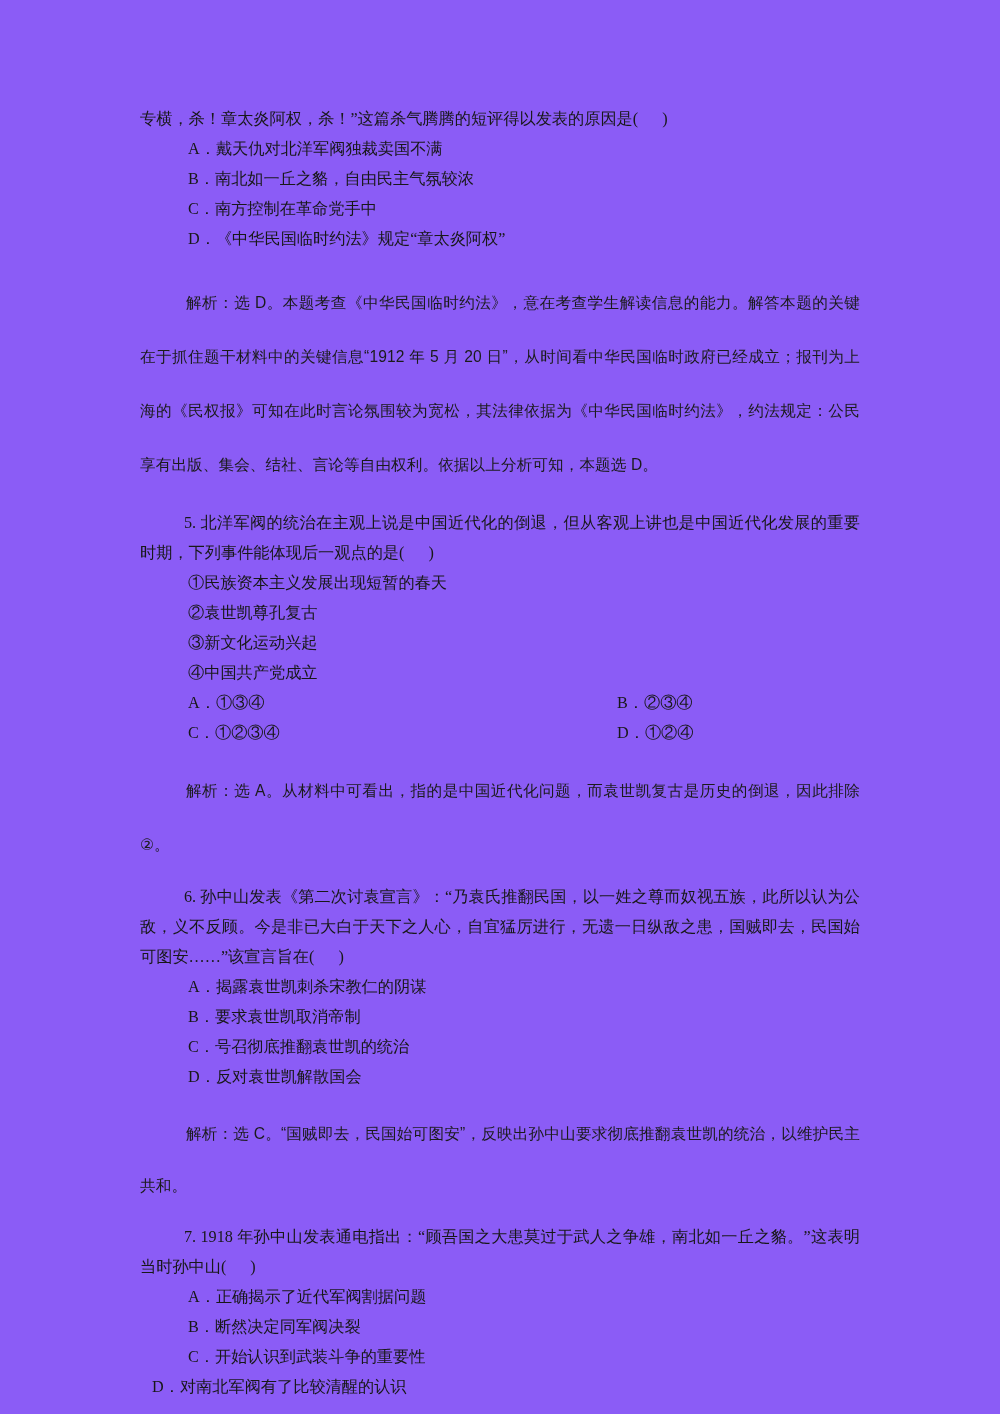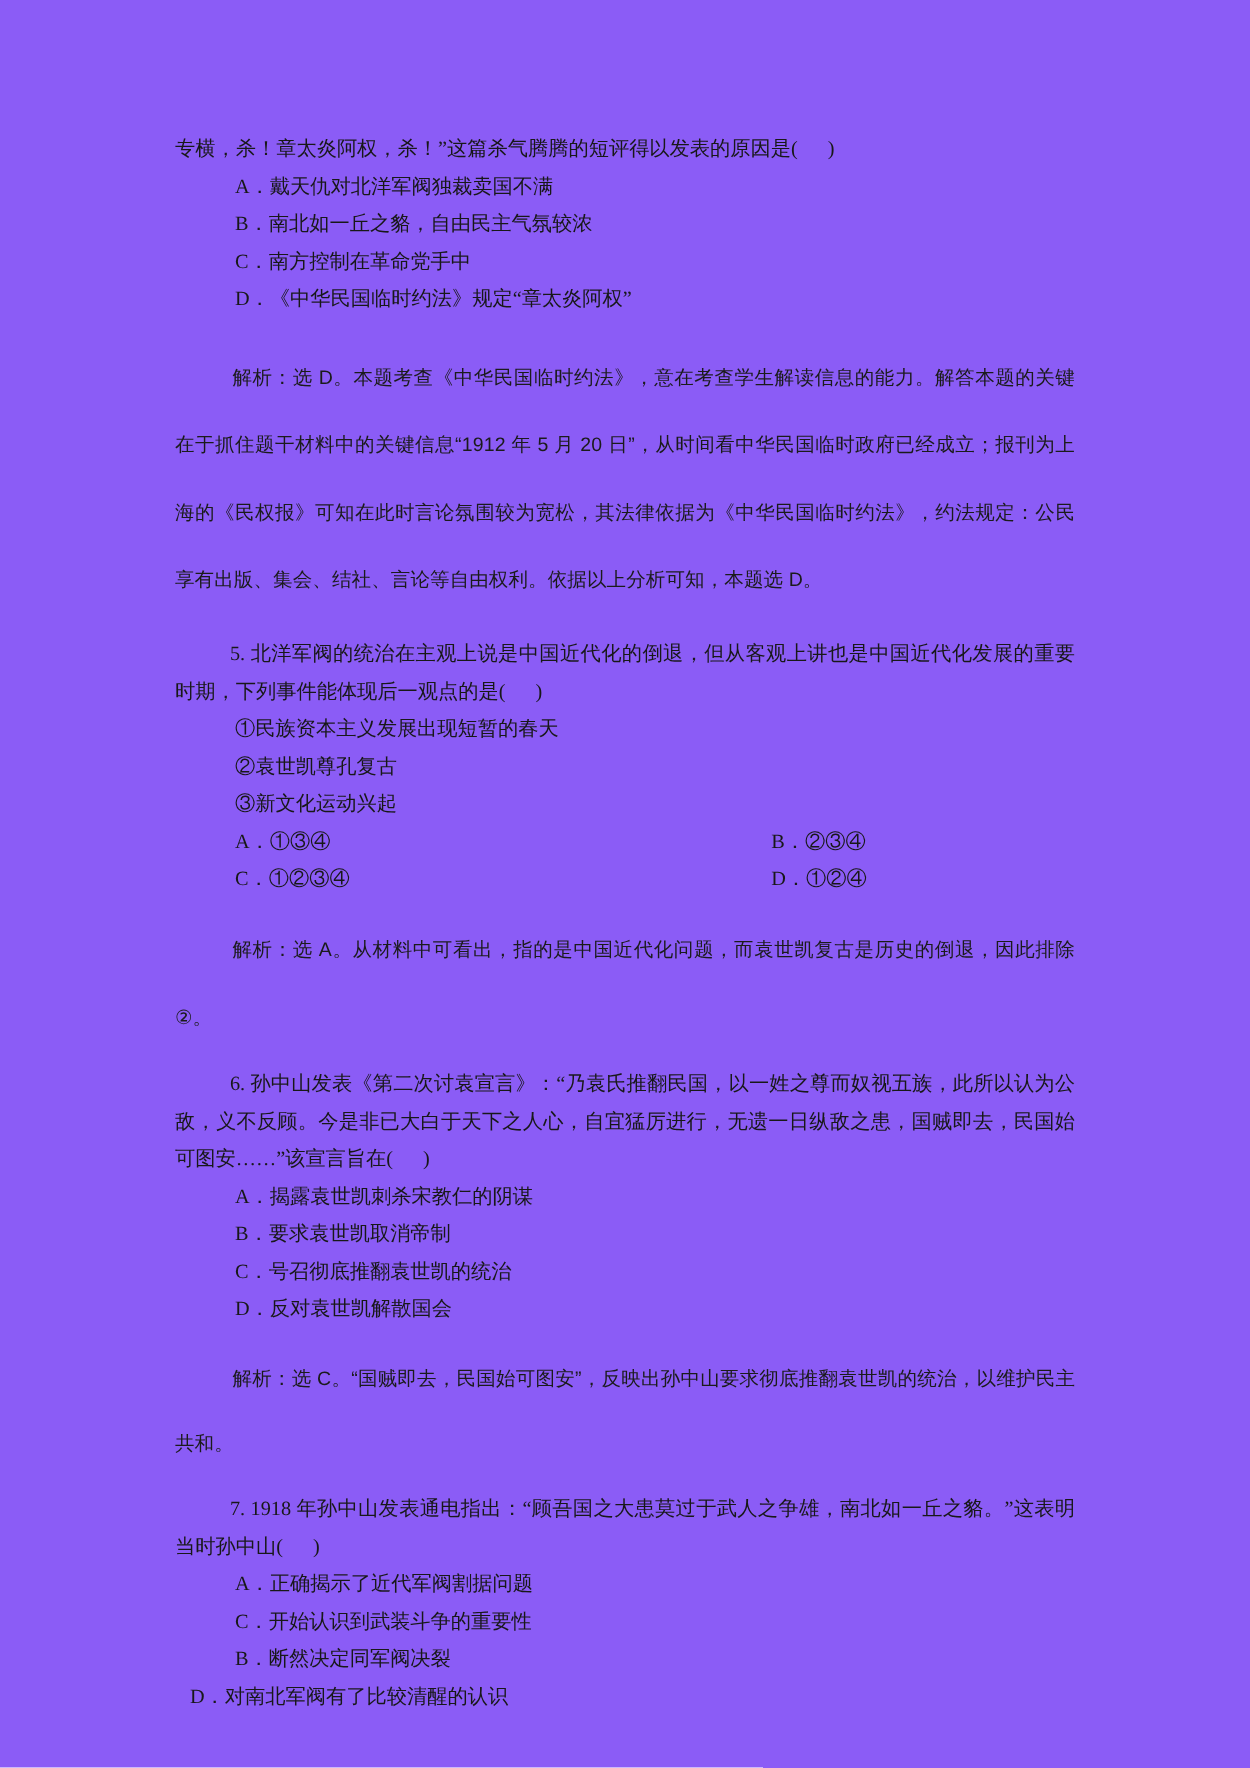--- a/index.html
+++ b/index.html
@@ -122,20 +122,21 @@
 
     <div class="ex-block">解析：选 D。本题考查《中华民国临时约法》，意在考查学生解读信息的能力。解答本题的关键在于抓住题干材料中的关键信息“1912 年 5 月 20 日”，从时间看中华民国临时政府已经成立；报刊为上海的《民权报》可知在此时言论氛围较为宽松，其法律依据为《中华民国临时约法》，约法规定：公民享有出版、集会、结社、言论等自由权利。依据以上分析可知，本题选 D。</div>
 
     <div class="gap-md"></div>
 
     <div class="q-block">
       <div class="q-stem indent"><span>5.</span> <span>北洋军阀的统治在主观上说是中国近代化的倒退，但从客观上讲也是中国近代化发展的重要时期，下列事件能体现后一观点的是(</span><span class="paren-gap"></span><span>)</span></div>
       <div class="opt-sub">①民族资本主义发展出现短暂的春天</div>
       <div class="opt-sub">②袁世凯尊孔复古</div>
       <div class="opt-sub">③新文化运动兴起</div>
+      <div class="opt-sub">④中国共产党成立</div>
       <div class="opt-row">
         <div class="col-a">A．①③④</div>
         <div class="col-b">B．②③④</div>
       </div>
       <div class="opt-row">
         <div class="col-a">C．①②③④</div>
         <div class="col-b">D．①②④</div>
       </div>
     </div>
 
@@ -155,19 +156,19 @@
 
     <div class="gap-md"></div>
 
     <div class="ex-block tight">解析：选 C。“国贼即去，民国始可图安”，反映出孙中山要求彻底推翻袁世凯的统治，以维护民主共和。</div>
 
     <div class="gap-sm"></div>
 
     <div class="q-block">
       <div class="q-stem indent"><span>7.</span> <span>1918 年孙中山发表通电指出：“顾吾国之大患莫过于武人之争雄，南北如一丘之貉。”这表明当时孙中山(</span><span class="paren-gap"></span><span>)</span></div>
       <div class="opt">A．正确揭示了近代军阀割据问题</div>
+      <div class="opt">B．断然决定同军阀决裂</div>
       <div class="opt">C．开始认识到武装斗争的重要性</div>
-      <div class="opt">B．断然决定同军阀决裂</div>
       <div class="opt outdent">D．对南北军阀有了比较清醒的认识</div>
     </div>
 
   </div>
 </div>
 
 </body></html>

